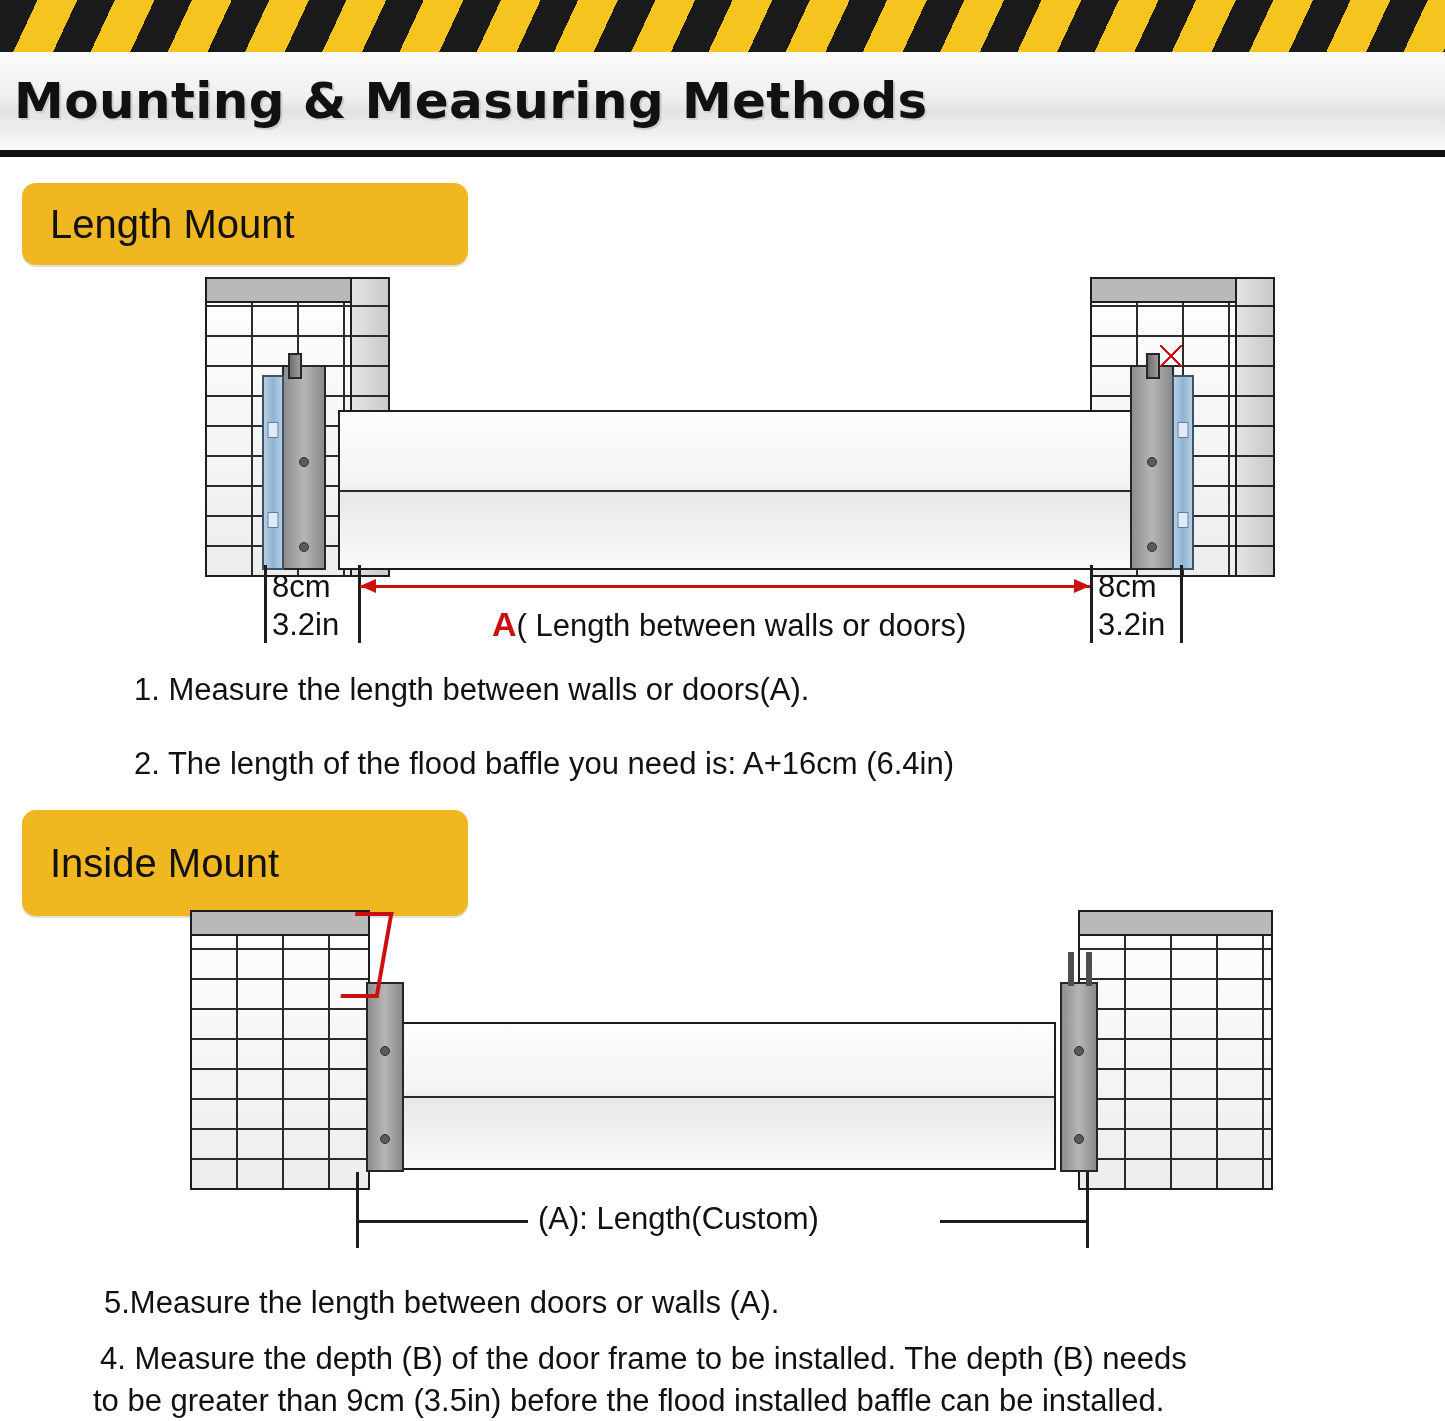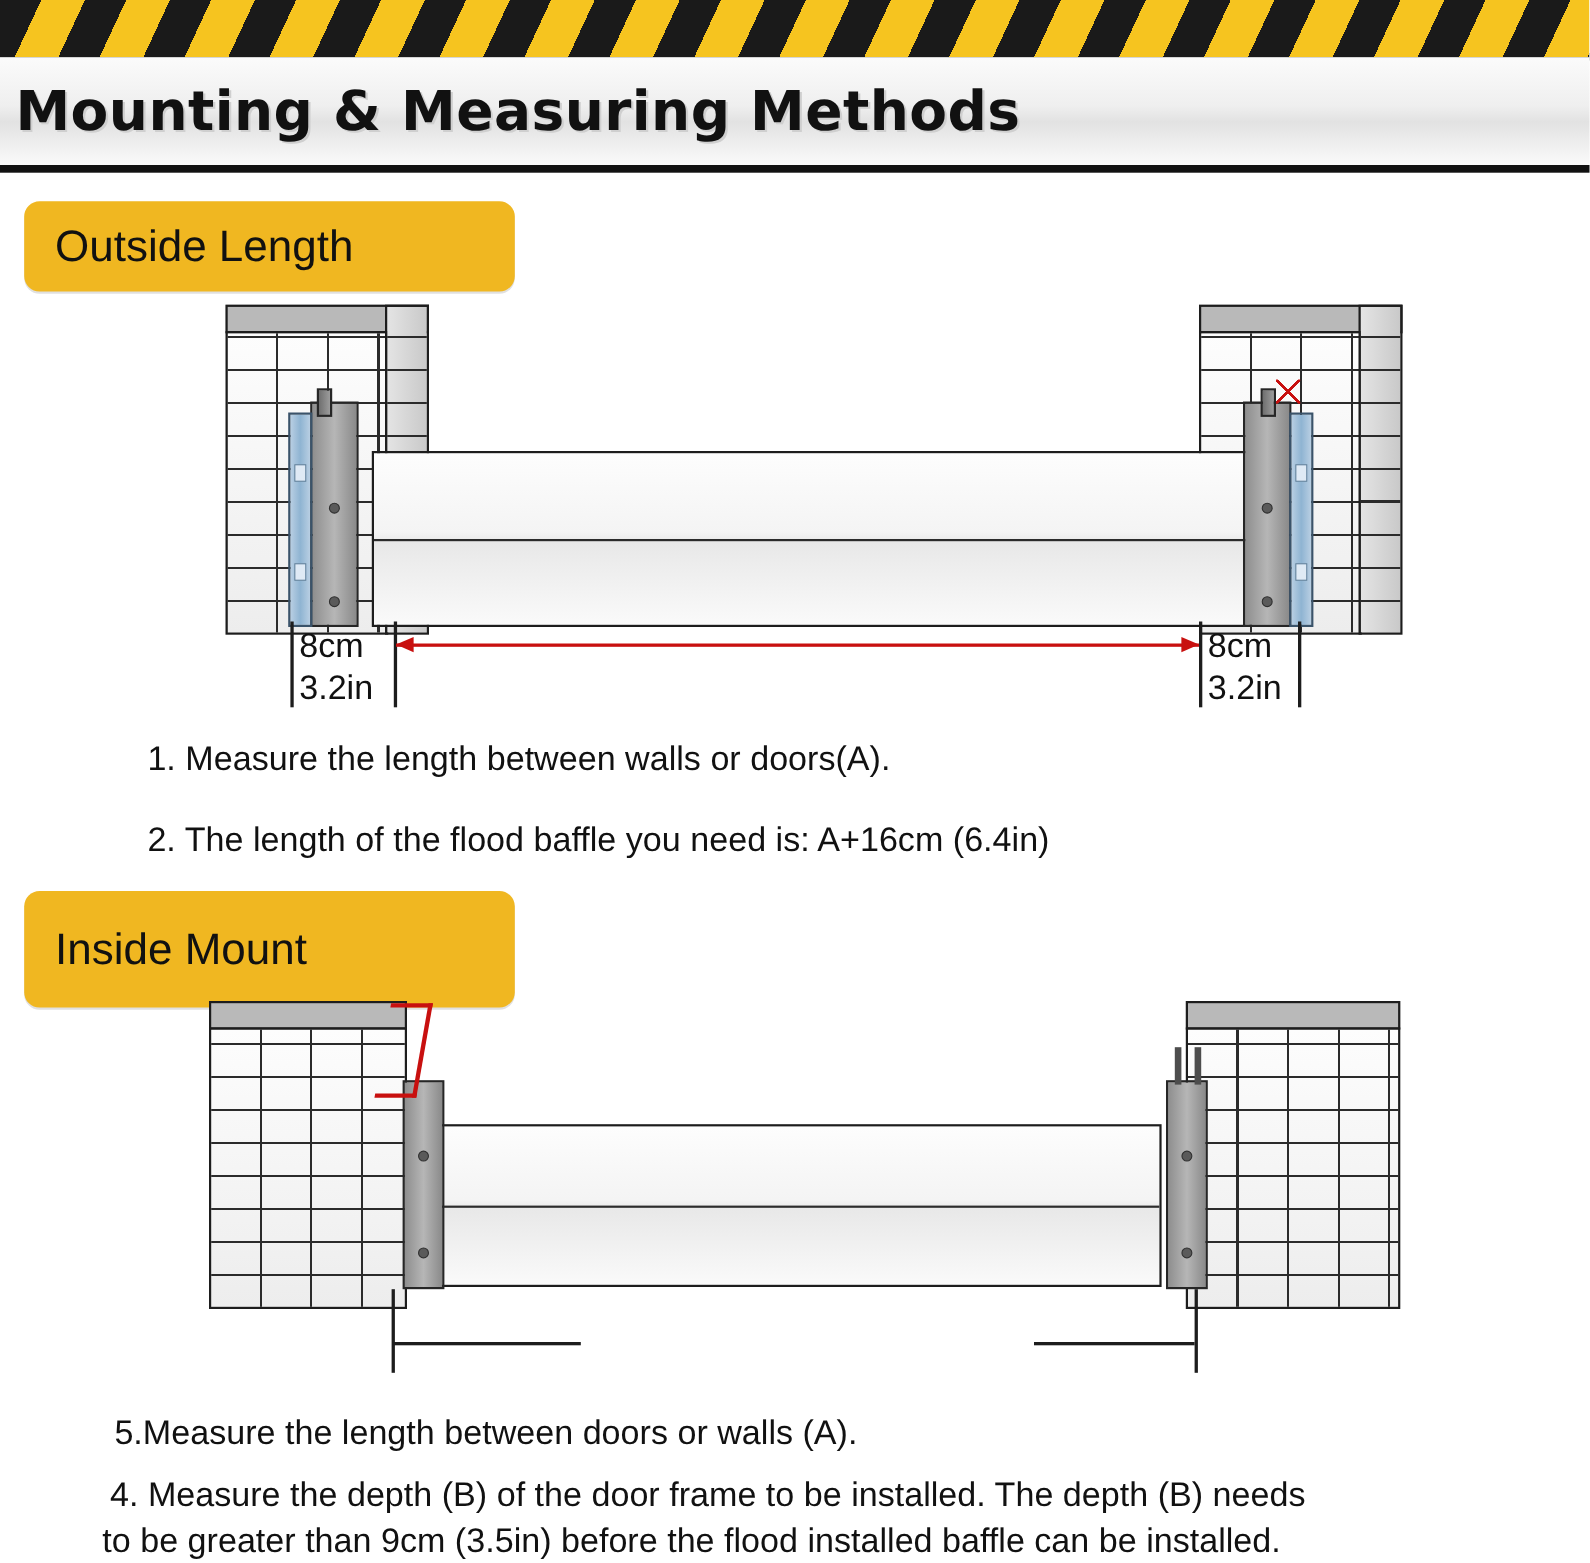--- a/index.html
+++ b/index.html
@@ -135,21 +135,21 @@
 </style>
 </head>
 <body>
 
 <div class="hazard-bar"></div>
 <div class="title-band">
   <div class="title">Mounting &amp; Measuring Methods</div>
 </div>
 
 <div class="pill" id="pill-outside">
-  <span>Outside Length</span>
+  <span>Length Mount</span>
 </div>
 
 <div class="diagram" id="diagram-outside">
 
   <div class="pillar" style="left:205px; top:12px; width:185px; height:300px;">
     <div class="top-face"></div>
     <div class="front" style="width:148px;"></div>
     <div class="side" style="left:145px;"></div>
   </div>
 
@@ -196,20 +196,23 @@
   <div class="dim-label" style="left:272px; top:303px;">
     <div>8cm</div>
     <div>3.2in</div>
   </div>
 
   <div class="dim-label" style="left:1098px; top:303px;">
     <div>8cm</div>
     <div>3.2in</div>
   </div>
 
+  <div class="dim-label" style="left:492px; top:340px;">
+    <span class="letterA">A</span><span>( Length between walls or doors)</span>
+  </div>
 </div>
 
 <div class="note" style="left:134px; top:672px;">1. Measure the length between walls or doors(A).</div>
 <div class="note" style="left:134px; top:746px;">2. The length of the flood baffle you need is: A+16cm (6.4in)</div>
 
 <div class="pill" id="pill-inside">
   <span>Inside Mount</span>
 </div>
 
 <div class="diagram" id="diagram-inside">
@@ -241,17 +244,18 @@
 
   <div style="position:absolute; left:348px; top:22px; width:34px; height:78px;
               border:4px solid #c8100f; border-left:none;
               transform:skewX(-10deg);"></div>
 
 
   <div class="tick" style="left:356px; top:282px; height:76px;"></div>
   <div class="tick" style="left:1086px; top:282px; height:76px;"></div>
   <div class="blackline" style="left:358px; top:330px; width:170px;"></div>
   <div class="blackline" style="left:940px; top:330px; width:146px;"></div>
+  <div class="dim-label" style="left:538px; top:310px;">(A): Length(Custom)</div>
 </div>
 
 <div class="note" style="left:104px; top:1285px;">5.Measure the length between doors or walls (A).</div>
 <div class="note" style="left:100px; top:1341px;">4. Measure the depth (B) of the door frame to be installed. The depth (B) needs</div>
 <div class="note" style="left:93px; top:1383px;">to be greater than 9cm (3.5in) before the flood installed baffle can be installed.</div>
 
 </body></html>

